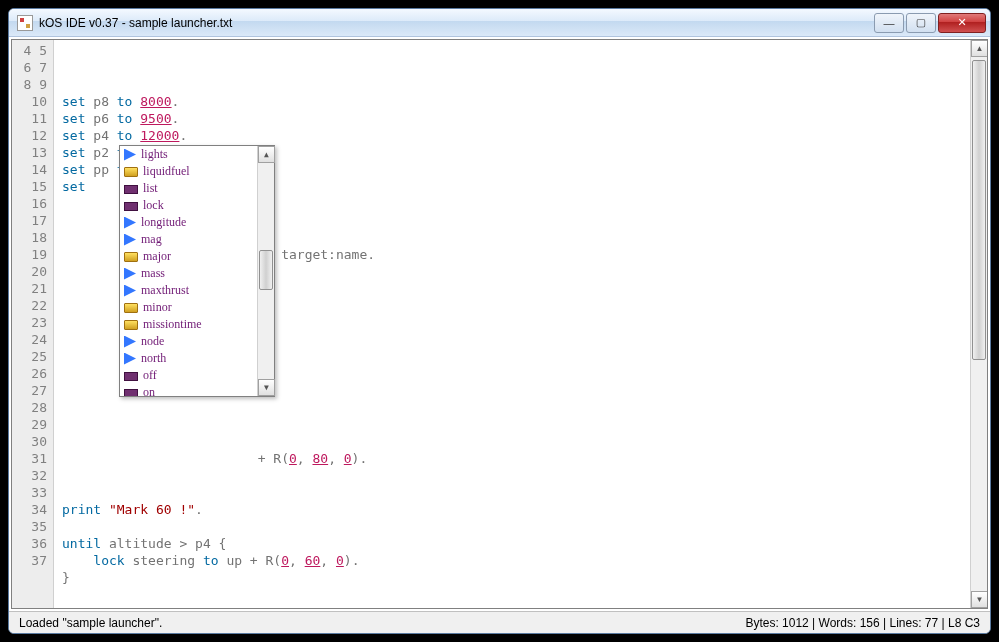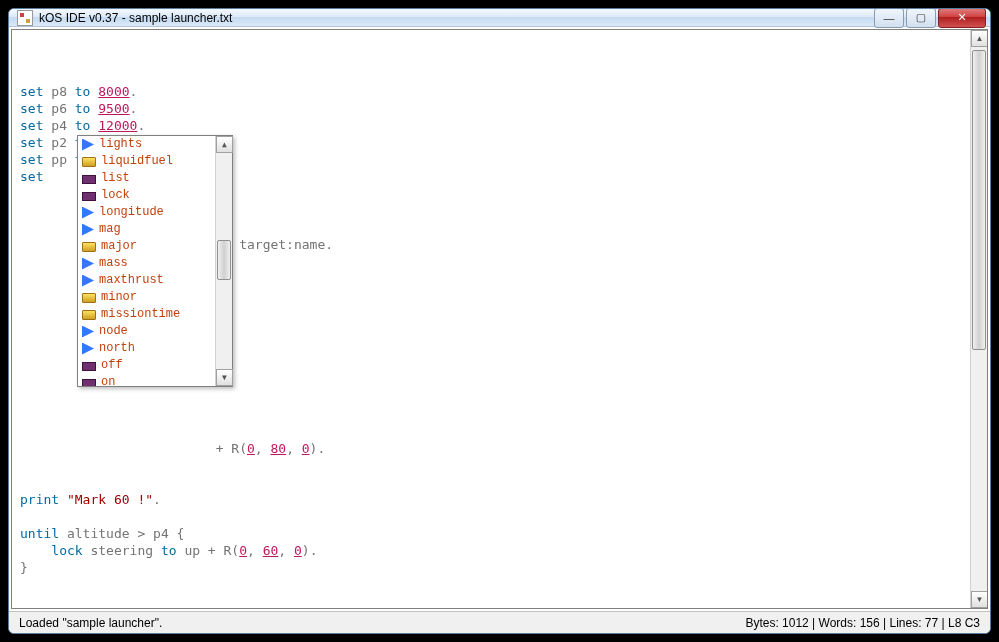--- a/index.html
+++ b/index.html
@@ -1,18 +1,18 @@
 <!DOCTYPE html>
 <html><head>
   <meta charset="utf-8">
   <style>
     * { margin: 0; padding: 0; box-sizing: border-box; }
     body { font-family: "Segoe UI", Tahoma, sans-serif; font-size: 12px; background: #000; width: 999px; height: 642px; overflow: hidden; }
     .window { position: absolute; left: 8px; top: 8px; width: 983px; height: 626px; background: #fff; border: 1px solid #5a7aa0; border-radius: 6px; box-shadow: 0 0 8px rgba(0,0,0,0.5); display: flex; flex-direction: column; overflow: hidden; }
-    .titlebar { height: 18px; background: linear-gradient(to bottom, #f4f9ff 0%, #dceaf9 45%, #c3d9f0 46%, #dbe9f8 100%); display: flex; align-items: center; padding: 0 4px; border-bottom: 1px solid #b0c4de; }
+    .titlebar { height: 28px; background: linear-gradient(to bottom, #f4f9ff 0%, #dceaf9 45%, #c3d9f0 46%, #dbe9f8 100%); display: flex; align-items: center; padding: 0 4px; border-bottom: 1px solid #b0c4de; }
     .titlebar-icon { width: 16px; height: 16px; margin-right: 6px; margin-left: 4px; background: #fff; border: 1px solid #999; position: relative; }
     .titlebar-icon::before { content: ""; position: absolute; left: 2px; top: 2px; width: 4px; height: 4px; background: #d04040; }
     .titlebar-icon::after { content: ""; position: absolute; right: 2px; bottom: 2px; width: 4px; height: 4px; background: #d0a040; }
     .titlebar-text { flex: 1; font-size: 12px; color: #000; }
     .window-controls { display: flex; gap: 2px; }
     .win-btn { width: 30px; height: 20px; border: 1px solid #8a9bb0; border-radius: 3px; background: linear-gradient(to bottom, #f0f5fb, #d2e0f0); display: flex; align-items: center; justify-content: center; font-size: 11px; color: #333; cursor: default; }
     .win-btn.close { width: 48px; background: linear-gradient(to bottom, #e07a7a 0%, #d04040 45%, #b02020 46%, #d05050 100%); border-color: #802020; color: #fff; }
     .menubar { height: 24px; background: #fff; border-bottom: 1px solid #d0d0d0; display: flex; align-items: center; padding: 0 8px; }
     .menubar-item { padding: 4px 12px; font-size: 12px; color: #000; cursor: default; }
     .editor-wrap { flex: 1; display: flex; position: relative; background: #fff; border: 1px solid #808080; margin: 2px; overflow: hidden; }
@@ -23,21 +23,21 @@
     .tok-str { color: #a00000; }
     .tok-id { color: #737373; }
     .scrollbar-v { width: 17px; background: #f0f0f0; border-left: 1px solid #d0d0d0; position: relative; }
     .scroll-arrow { width: 17px; height: 17px; background: linear-gradient(to bottom, #fff, #e0e0e0); border: 1px solid #a0a0a0; position: absolute; display: flex; align-items: center; justify-content: center; font-size: 8px; color: #555; }
     .scroll-arrow.up { top: 0; }
     .scroll-arrow.down { bottom: 0; }
     .scroll-thumb { position: absolute; left: 1px; right: 1px; top: 20px; height: 300px; background: linear-gradient(to right, #f0f0f0, #d0d0d0, #f0f0f0); border: 1px solid #909090; border-radius: 2px; }
     .statusbar { height: 22px; background: #f0f0f0; border-top: 1px solid #c0c0c0; display: flex; align-items: center; padding: 0 10px; font-size: 12px; color: #000; justify-content: space-between; }
     .autocomplete { position: absolute; left: 65px; top: 105px; width: 156px; height: 252px; background: #fff; border: 1px solid #808080; box-shadow: 2px 2px 4px rgba(0,0,0,0.25); display: flex; }
     .ac-list { flex: 1; overflow: hidden; }
-    .ac-item { display: flex; align-items: center; padding: 0 4px; height: 17px; font-family: Liberation Mono, monospace; font-size: 12px; color: #c2410c; cursor: default; }
+    .ac-item { display: flex; align-items: center; padding: 0 4px; height: 17px; font-family: Liberation Serif, serif; font-size: 12px; color: #701a75; cursor: default; }
     .ac-icon { width: 14px; height: 12px; margin-right: 5px; flex-shrink: 0; position: relative; }
     .ac-icon.kind-0 { background: #37f; clip-path: polygon(0 0, 100% 50%, 0 100%); width: 12px; }
     .ac-icon.kind-1 { background: linear-gradient(to bottom, #ffe060, #d0a020); border: 1px solid #a07010; border-radius: 1px; height: 10px; margin-top: 1px; }
     .ac-icon.kind-2 { background: #703070; border: 1px solid #401040; height: 9px; margin-top: 2px; }
     .ac-scrollbar { width: 17px; background: #f0f0f0; border-left: 1px solid #d0d0d0; position: relative; }
     .ac-scroll-thumb { position: absolute; left: 1px; right: 1px; top: 104px; height: 40px; background: linear-gradient(to right, #f0f0f0, #d0d0d0, #f0f0f0); border: 1px solid #909090; border-radius: 2px; }
     .line { display: block; min-height: 17px; }
   </style>
 </head>
 <body>
@@ -48,20 +48,54 @@
     <div class="titlebar-text">kOS IDE v0.37 - sample launcher.txt</div>
     <div class="window-controls">
       <div class="win-btn">—</div>
       <div class="win-btn">▢</div>
       <div class="win-btn close">✕</div>
     </div>
   </div>
 
 
   <div class="editor-wrap">
+    <div class="gutter" id="gutter">4
+5
+6
+7
+8
+9
+10
+11
+12
+13
+14
+15
+16
+17
+18
+19
+20
+21
+22
+23
+24
+25
+26
+27
+28
+29
+30
+31
+32
+33
+34
+35
+36
+37</div>
     <div class="code" id="code">
       <div class="autocomplete">
         <div class="ac-list" id="ac-list"><div class="ac-item"><span class="ac-icon kind-0"></span><span>lights</span></div><div class="ac-item"><span class="ac-icon kind-1"></span><span>liquidfuel</span></div><div class="ac-item"><span class="ac-icon kind-2"></span><span>list</span></div><div class="ac-item"><span class="ac-icon kind-2"></span><span>lock</span></div><div class="ac-item"><span class="ac-icon kind-0"></span><span>longitude</span></div><div class="ac-item"><span class="ac-icon kind-0"></span><span>mag</span></div><div class="ac-item"><span class="ac-icon kind-1"></span><span>major</span></div><div class="ac-item"><span class="ac-icon kind-0"></span><span>mass</span></div><div class="ac-item"><span class="ac-icon kind-0"></span><span>maxthrust</span></div><div class="ac-item"><span class="ac-icon kind-1"></span><span>minor</span></div><div class="ac-item"><span class="ac-icon kind-1"></span><span>missiontime</span></div><div class="ac-item"><span class="ac-icon kind-0"></span><span>node</span></div><div class="ac-item"><span class="ac-icon kind-0"></span><span>north</span></div><div class="ac-item"><span class="ac-icon kind-2"></span><span>off</span></div><div class="ac-item"><span class="ac-icon kind-2"></span><span>on</span></div></div>
         <div class="ac-scrollbar">
           <div class="scroll-arrow up">▲</div>
           <div class="ac-scroll-thumb"></div>
           <div class="scroll-arrow down">▼</div>
         </div>
       </div>
     <span class="line"><span class="tok-kw">set</span><span class="tok-id"> p8 </span><span class="tok-kw">to</span><span class="tok-id"> </span><span class="tok-num">8000</span><span class="tok-id">.</span></span><span class="line"><span class="tok-kw">set</span><span class="tok-id"> p6 </span><span class="tok-kw">to</span><span class="tok-id"> </span><span class="tok-num">9500</span><span class="tok-id">.</span></span><span class="line"><span class="tok-kw">set</span><span class="tok-id"> p4 </span><span class="tok-kw">to</span><span class="tok-id"> </span><span class="tok-num">12000</span><span class="tok-id">.</span></span><span class="line"><span class="tok-kw">set</span><span class="tok-id"> p2 </span><span class="tok-kw">to</span><span class="tok-id"> </span><span class="tok-num">20000</span><span class="tok-id">.</span></span><span class="line"><span class="tok-kw">set</span><span class="tok-id"> pp </span><span class="tok-kw">to</span><span class="tok-id"> </span><span class="tok-num">30000</span><span class="tok-id">.</span></span><span class="line"><span class="tok-kw">set</span></span><span class="line"></span><span class="line"></span><span class="line"></span><span class="line"><span class="tok-id">                        </span><span class="tok-str">"</span><span class="tok-id"> + target:name.</span></span><span class="line"></span><span class="line"><span class="tok-id">                        </span><span class="tok-str">s"</span><span class="tok-id">.</span></span><span class="line"></span><span class="line"></span><span class="line"></span><span class="line"></span><span class="line"></span><span class="line"></span><span class="line"></span><span class="line"></span><span class="line"></span><span class="line"><span class="tok-id">                         + R(</span><span class="tok-num">0</span><span class="tok-id">, </span><span class="tok-num">80</span><span class="tok-id">, </span><span class="tok-num">0</span><span class="tok-id">).</span></span><span class="line"></span><span class="line"></span><span class="line"><span class="tok-kw">print</span><span class="tok-id"> </span><span class="tok-str">"Mark 60 !"</span><span class="tok-id">.</span></span><span class="line"></span><span class="line"><span class="tok-kw">until</span><span class="tok-id"> altitude &gt; p4 {</span></span><span class="line"><span class="tok-id">    </span><span class="tok-kw">lock</span><span class="tok-id"> steering </span><span class="tok-kw">to</span><span class="tok-id"> up + R(</span><span class="tok-num">0</span><span class="tok-id">, </span><span class="tok-num">60</span><span class="tok-id">, </span><span class="tok-num">0</span><span class="tok-id">).</span></span><span class="line"><span class="tok-id">}</span></span></div>

